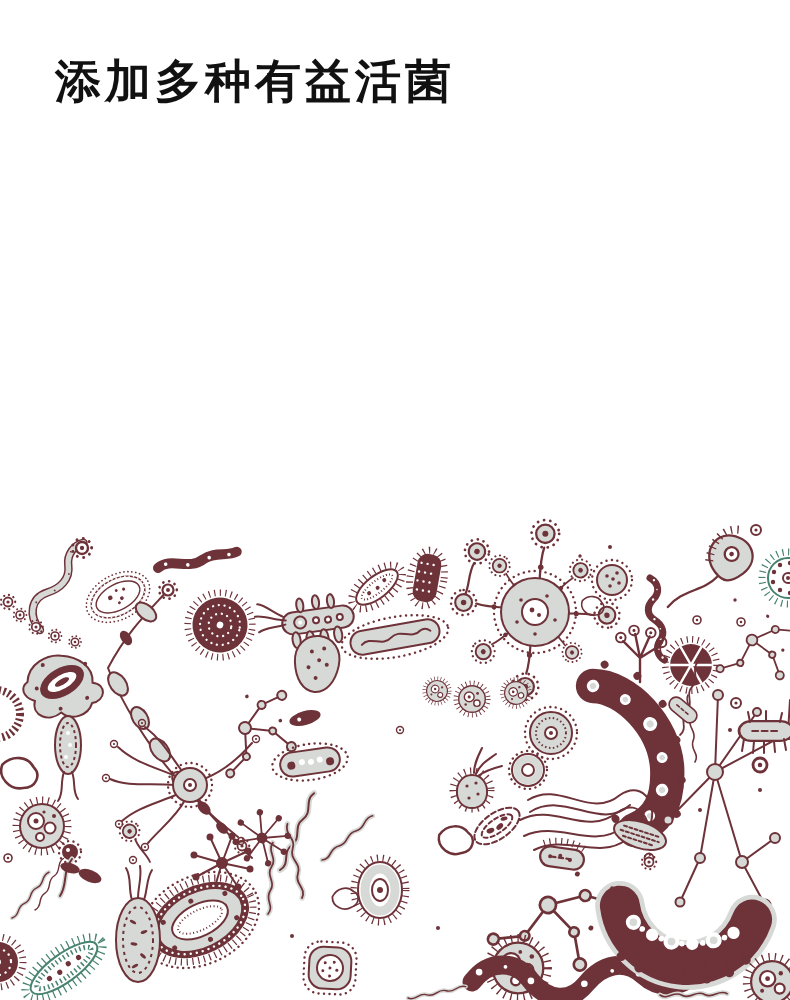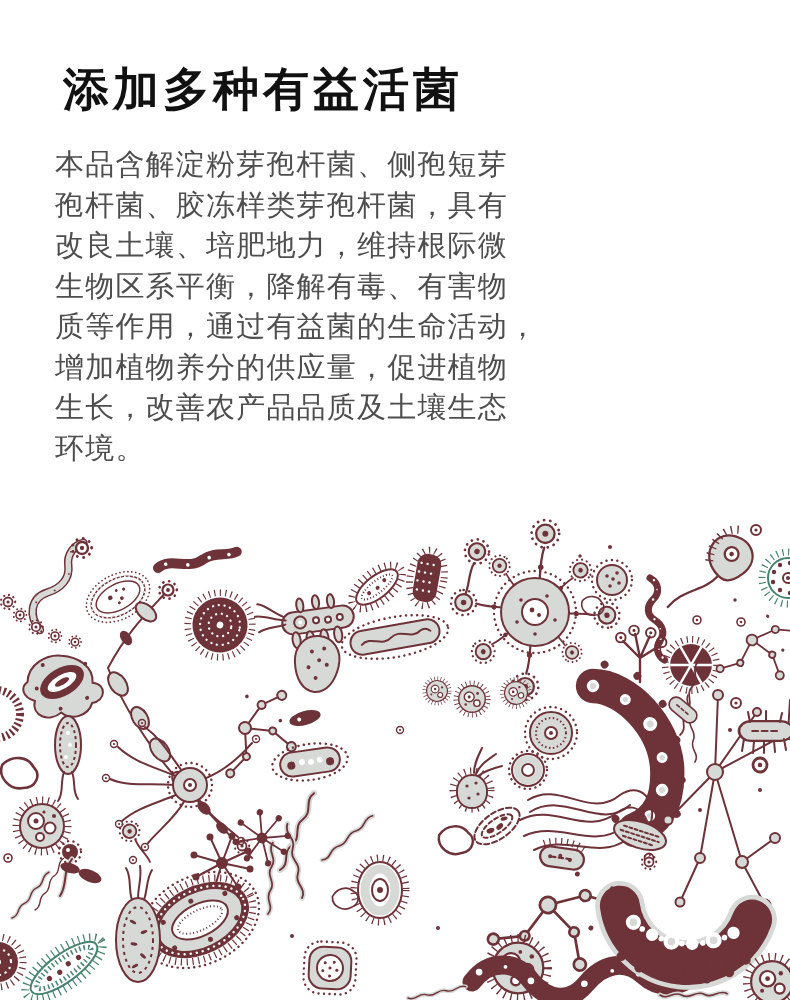--- a/index.html
+++ b/index.html
@@ -13,21 +13,21 @@
   *{box-sizing:border-box}
   html,body{margin:0;padding:0}
   body{
     width:790px;height:1000px;background:var(--background);
     font-family:"Liberation Sans","DejaVu Sans",sans-serif;
     overflow:hidden;
   }
   .page{position:relative;width:790px;height:1000px;background:var(--background)}
   .text-block{position:absolute;left:55px;top:52px;width:520px}
   .title{
-    margin:8px;font-size:46px;line-height:58px;font-weight:700;
+    margin:0;font-size:46px;line-height:58px;font-weight:700;
     color:var(--title-color);letter-spacing:4px;white-space:nowrap;
   }
   .desc{
     margin:26px 0 0 0;font-size:29px;line-height:40.5px;
     color:var(--body-text-color);letter-spacing:1.2px;white-space:pre-line;
   }
   .illustration{position:absolute;left:0;top:490px;width:790px;height:510px;margin:0}
   .illustration svg{display:block}
 
   
@@ -45,28 +45,20 @@
   .wdot{stroke:#fff;fill:none;stroke-width:2.4;stroke-dasharray:.1 6;stroke-linecap:round}
   .tk{stroke:var(--illustration-teal,#47836e);fill:none;stroke-width:2}
 </style>
 </head>
 <body>
 
 <div class="page">
 
   <section class="text-block">
     <h1 class="title">添加多种有益活菌</h1>
-    <p class="desc">本品含解淀粉芽孢杆菌、侧孢短芽
-孢杆菌、胶冻样类芽孢杆菌，具有
-改良土壤、培肥地力，维持根际微
-生物区系平衡，降解有毒、有害物
-质等作用，通过有益菌的生命活动，
-增加植物养分的供应量，促进植物
-生长，改善农产品品质及土壤生态
-环境。</p>
   </section>
 
   <figure class="illustration">
     <svg width="790" height="510" viewBox="0 0 790 510" aria-hidden="true">
 
       <defs>
         <path id="wp" d="M0,0 C18,-40 60,-52 88,-22 C110,2 140,14 168,-4 C190,-18 218,-12 232,6" fill="none"></path>
         <path id="grubp" d="M0,0 C25,-35 95,-45 140,-18 C175,4 190,30 182,62" fill="none"></path>
         <path id="snakep" d="M0,0 C20,-24 48,-20 62,2 C78,24 102,28 120,8 C138,-12 162,-16 180,2 C198,20 222,18 238,0" fill="none"></path>
         <path id="sqp" d="M0,0 C9,-9 -3,-17 5,-27 C13,-37 1,-45 9,-55 C17,-65 5,-73 13,-83" fill="none"></path>

